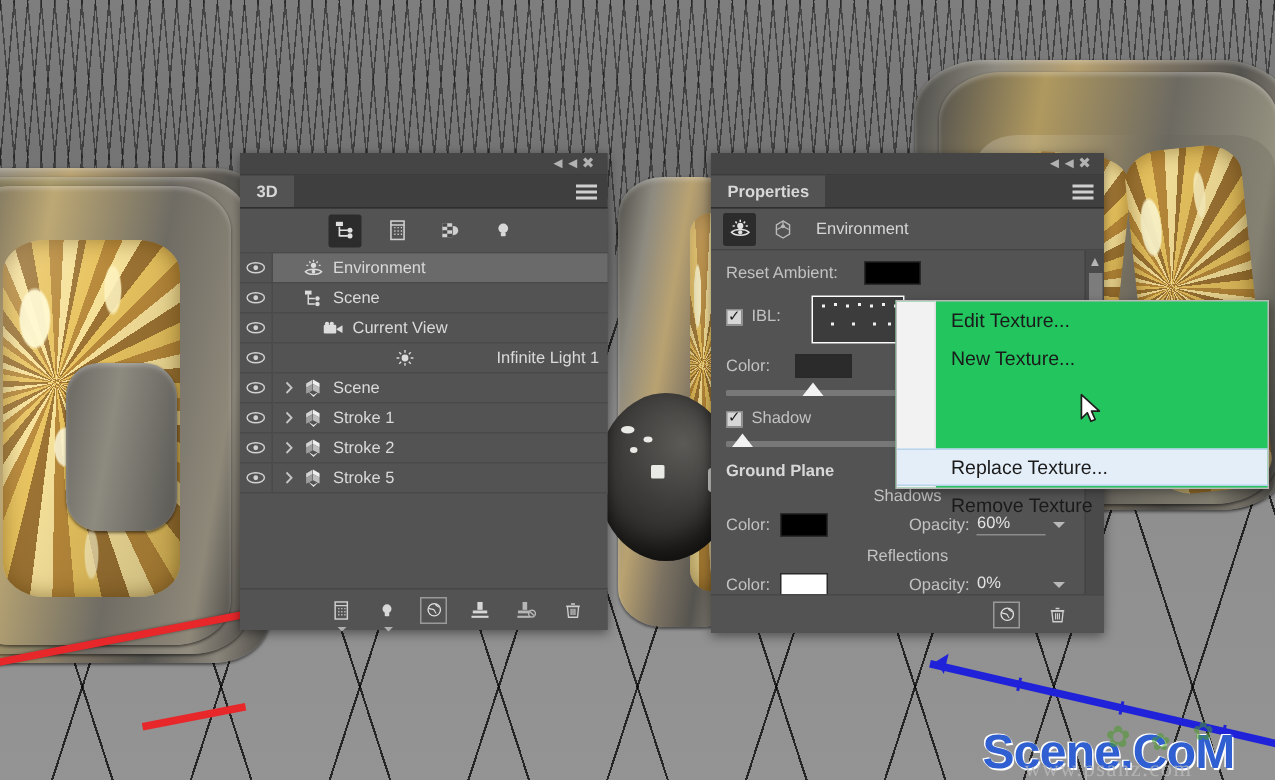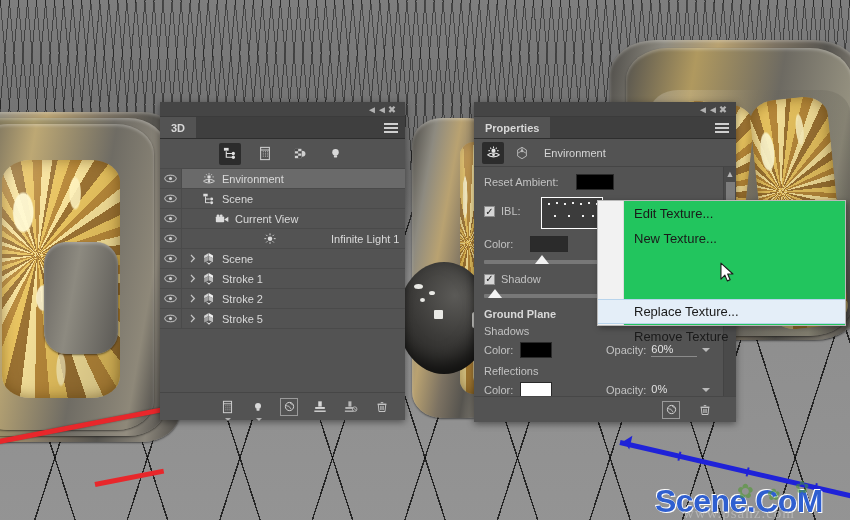--- a/index.html
+++ b/index.html
@@ -181,21 +181,21 @@
     width:19px;height:19px;background:#6d6d6d;border:1px solid #8a8a8a;
     display:flex;align-items:center;justify-content:center;cursor:pointer;position:relative;
   }
   .slider { height:4px; background:#787878; position:relative; border-radius:1px; }
   .slider-knob {
     position:absolute; top:-5px; width:0;height:0;
     border-left:7px solid transparent; border-right:7px solid transparent;
     border-bottom:9px solid #f2f2f2; cursor:pointer;
   }
   .section-title { font-size:11px; color:#d8d8d8; font-weight:bold; margin:1px 0 5px 0; }
-  .sub-title { font-size:11px; color:#c2c2c2; margin-bottom:5px; }
+  .sub-title { font-size:11px; color:#c2c2c2; margin-bottom:5px;text-align:center; }
   .opacity-group { display:flex; align-items:center; gap:5px; }
   .opacity-val {
     font-size:11px;color:#e2e2e2; border-bottom:1px solid #8b8b8b;
     min-width:46px; padding-bottom:1px; cursor:text;
   }
   .caret-dn { width:0;height:0;border-left:4px solid transparent;border-right:4px solid transparent;border-top:4px solid #b9b9b9;cursor:pointer; }
   .props-scroll {
     position:absolute; right:0; top:0; width:13px; bottom:0; background:#4a4a4a;
     border-left:1px solid #434343;
   }

